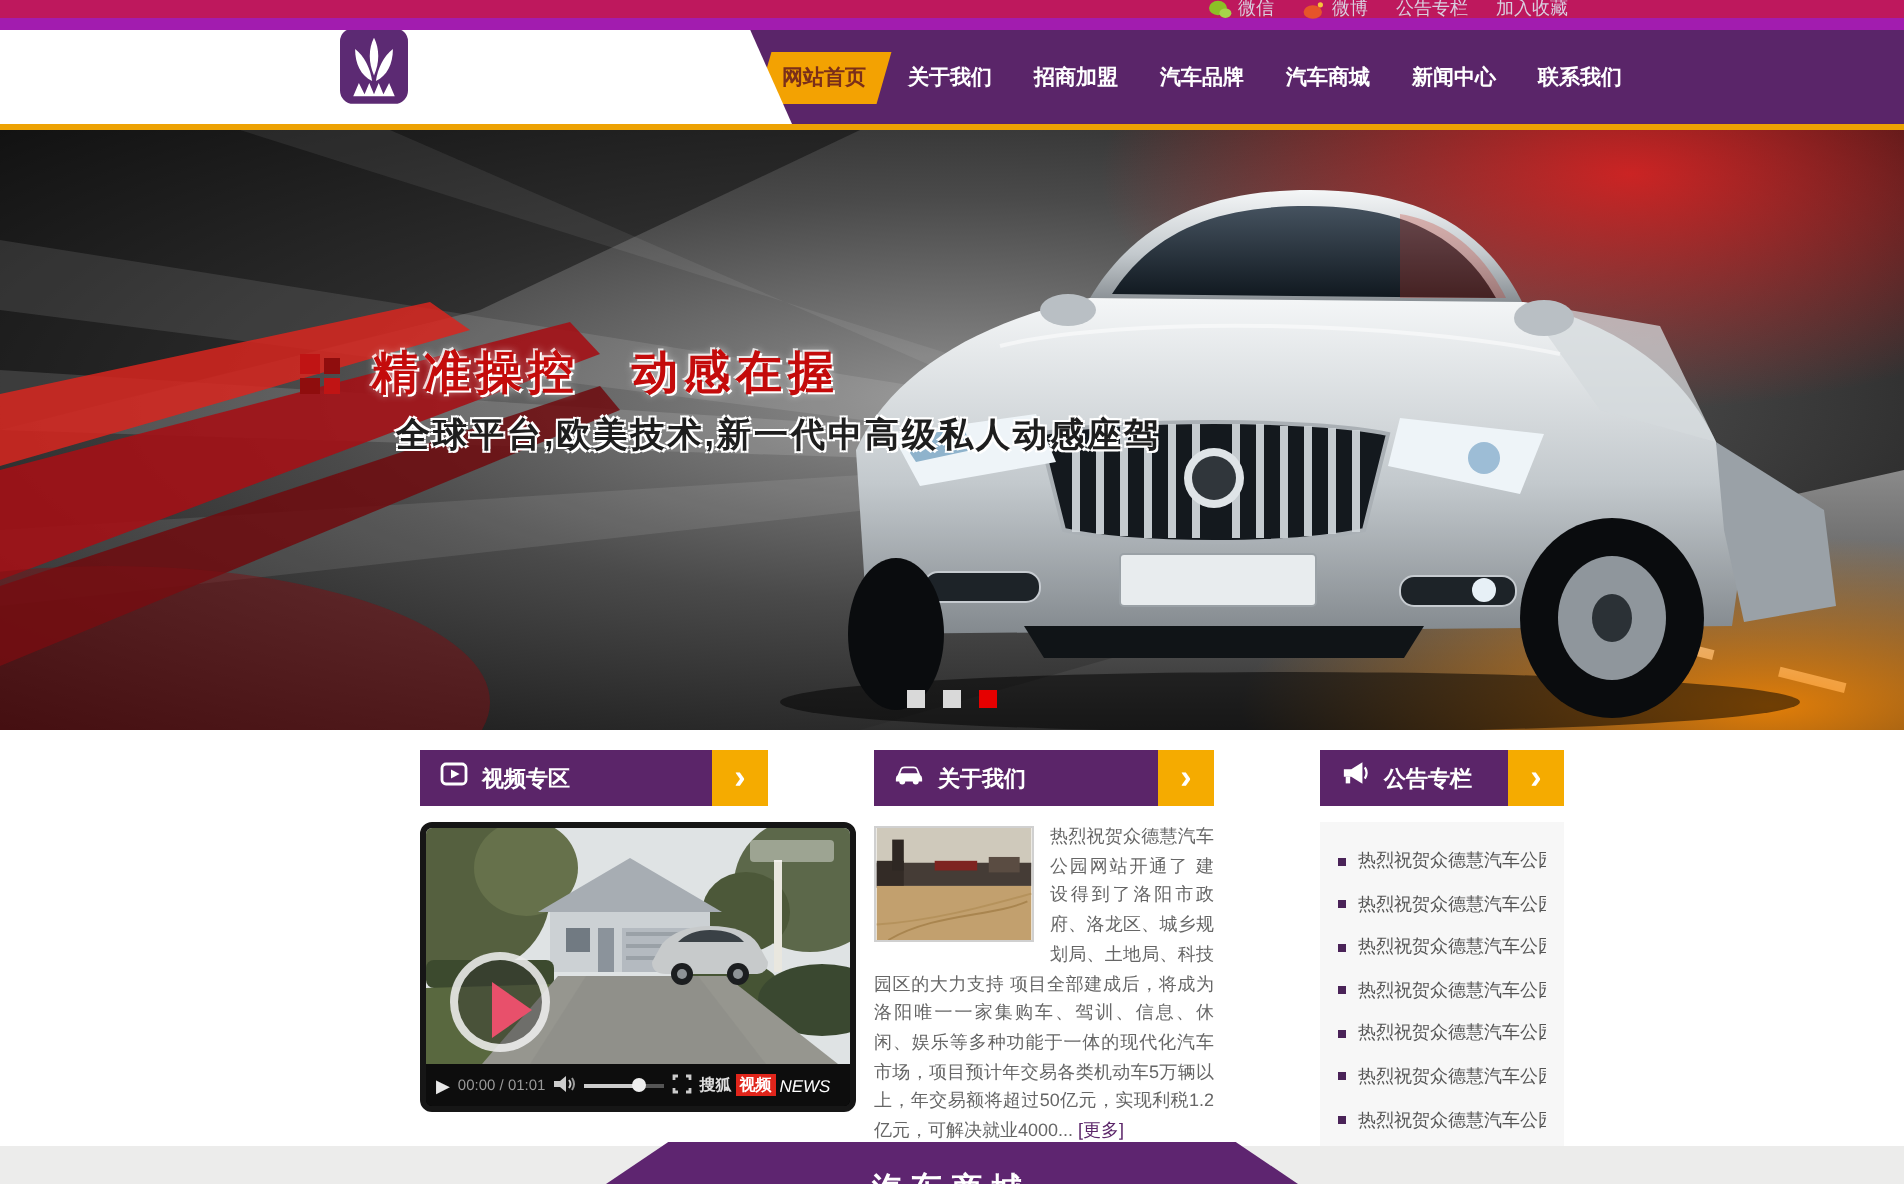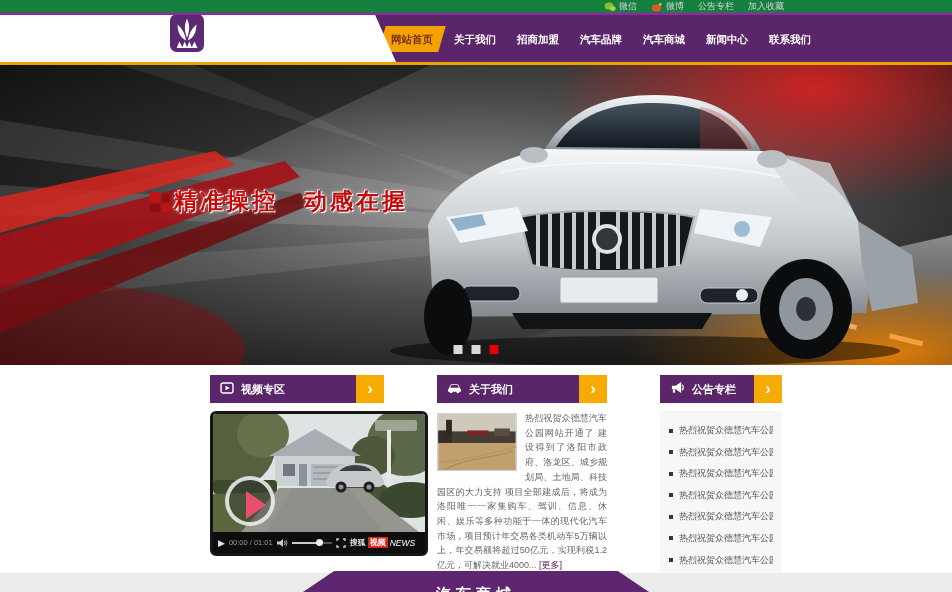--- a/index.html
+++ b/index.html
@@ -1,21 +1,21 @@
 <!DOCTYPE html>
 <html><head>
 <meta charset="utf-8">
 <style>
   * { margin:0; padding:0; box-sizing:border-box; }
   html,body { width:952px; height:592px; overflow:hidden; }
   body { font-family:"Liberation Sans", sans-serif; background:#fff; position:relative; }
   .page { position:relative; width:952px; height:592px; overflow:hidden; background:#fff; }
 
   
-  .topbar { height:15px; background:#15803d; border-bottom:2px solid #a21caf;
+  .topbar { height:15px; background:#be185d; border-bottom:6px solid #a21caf;
             display:flex; align-items:center; justify-content:flex-end;
             padding-right:168px; gap:14px; position:relative; z-index:4; }
   .toplink { display:flex; align-items:center; gap:3px; color:#d9cfe0; font-size:9px;
              cursor:pointer; line-height:15px; }
   .toplink svg { display:block; }
 
   
   .header { height:47px; background:#5a2569; position:relative; z-index:3; }
   .logo-panel { position:absolute; left:0; top:-7px; width:398px; height:54px; background:#fff;
                 clip-path:polygon(0 0, 372px 0, 396px 100%, 0 100%); z-index:5;
@@ -27,21 +27,21 @@
   .nav-item { height:26px; line-height:26px; padding:0 9px; margin-right:3px;
               transform:skewX(-16deg); color:#fff; font-size:10.5px; font-weight:bold;
               cursor:pointer; }
   .nav-item span { display:inline-block; transform:skewX(16deg); }
   .nav-item.active { background:#f3a202; color:#7a2f1a; }
   .accent-line { height:3px; background:#eda203; position:relative; z-index:3; }
 
   
   .hero { position:relative; height:300px; background:#222; overflow:hidden; }
   .hero-art { position:absolute; inset:0; width:100%; height:100%; }
-  .hero-title { position:absolute; left:150px; top:121px; display:flex; align-items:center; gap:4px; }
+  .hero-title { position:absolute; left:150px; top:106px; display:flex; align-items:center; gap:16px; }
   .sq-glyph { display:grid; grid-template-columns:10px 8px; grid-auto-rows:auto; gap:2px; }
   .sq-glyph i { display:block; }
   .sq-glyph i:nth-child(1){ width:10px;height:10px;background:#c01414; }
   .sq-glyph i:nth-child(2){ width:8px;height:8px;background:#8f0d0d; margin-top:2px;}
   .sq-glyph i:nth-child(3){ width:10px;height:8px;background:#8f0d0d; }
   .sq-glyph i:nth-child(4){ width:8px;height:8px;background:#c01414; }
   .hero-title .t { font-size:23px; font-weight:bold; color:#c40b0b; letter-spacing:3px;
                    text-shadow:1px 1px 0 #fff, -1px -1px 0 #ffffffcc, 0 0 4px #ffffffaa; }
   .hero-sub { position:absolute; left:198px; top:141px; font-size:17px; font-weight:bold;
               color:#1e1e1e; letter-spacing:1.5px;
@@ -259,20 +259,21 @@
     </svg>
     <div class="hero-title">
       <span class="sq-glyph">
           <i></i>
           <i></i>
           <i></i>
           <i></i>
         </span>
       <span class="t">精准操控　动感在握</span>
     </div>
+    <div class="hero-sub">全球平台,欧美技术,新一代中高级私人动感座驾</div>
     <div class="dots">
       <span class="dot"></span>
       <span class="dot"></span>
       <span class="dot active"></span>
     </div>
   </div>
 
   <div class="content">
 
     <div class="col video">

